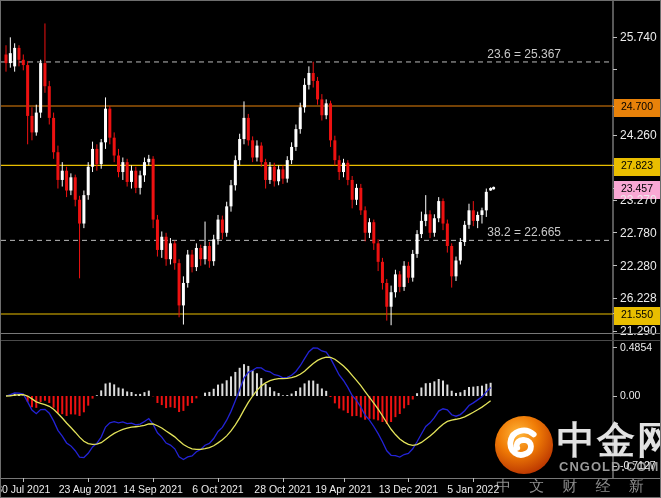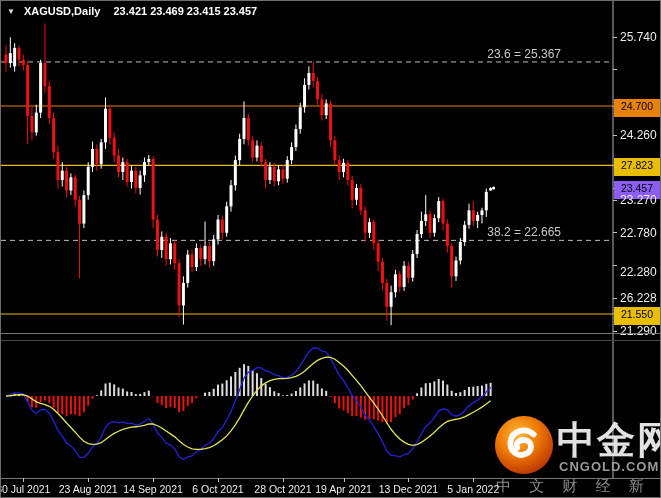--- a/index.html
+++ b/index.html
@@ -384,57 +384,60 @@
       <line x1="467.989" y1="395" x2="467.989" y2="386.0087776080342" stroke="#DCDCDC" stroke-width="2"></line>
       <line x1="472.316" y1="395" x2="472.316" y2="385.64101559487625" stroke="#DCDCDC" stroke-width="2"></line>
       <line x1="476.643" y1="395" x2="476.643" y2="385.1033144946414" stroke="#DCDCDC" stroke-width="2"></line>
       <line x1="480.96999999999997" y1="395" x2="480.96999999999997" y2="384.65428569128824" stroke="#DCDCDC" stroke-width="2"></line>
       <line x1="485.29699999999997" y1="395" x2="485.29699999999997" y2="382.79130126470403" stroke="#DCDCDC" stroke-width="2"></line>
       <line x1="489.624" y1="395" x2="489.624" y2="381.7781041833836" stroke="#DCDCDC" stroke-width="2"></line>
       <polyline points="5,395 9.327,393.64584597452 13.654,391.87811556291035 17.981,392.1537034548982 22.308,393.1242718026108 26.634999999999998,400.8573884166315 30.962,409.1062705251644 35.289,412.70000662732616 39.616,408.5431322309356 43.943,408.2916768432925 48.269999999999996,412.27648841720924 52.597,419.8960093498668 56.924,429.37363554736976 61.251,435.14352672508 65.578,441.91492869903215 69.905,444.8799764030664 74.232,449.7040024875943 78.559,456.1100723290743 82.886,456.5507536300783 87.213,452.312675461467 91.53999999999999,445.9016306993229 95.867,442.3750263236153 100.194,436.0929920014218 104.521,426.09875034724166 108.848,421.88628746503707 113.175,420.7170056155562 117.502,421.7647536891642 121.829,420.92647346848605 126.156,422.6825508796732 130.483,422.20821644440775 134.81,423.8737220672755 139.137,423.1342983587024 143.464,420.4288203039523 147.791,417.5679719641992 152.118,423.37485972706355 156.445,431.7537944532932 160.772,436.0941015415416 165.099,442.0957339796448 169.426,444.09451769431746 173.753,447.809342699004 178.07999999999998,455.8957261008624 182.407,458.4678274924158 186.734,455.8778183535812 191.061,454.8701063682101 195.388,450.7802769005725 199.715,448.47502977844573 204.042,444.2539837339347 208.369,442.46196692292926 212.696,437.5379491759377 217.023,430.487029509232 221.35,426.36393280707733 225.677,419.1650852510363 230.004,410.36071501401307 234.331,399.8571297299831 238.658,388.683611193493 242.98499999999999,377.11254972173117 247.312,371.3201646478019 251.639,369.39902719817394 255.966,366.56062667688354 260.293,366.91782740293394 264.62,369.9551875264404 268.947,370.814757896622 273.274,373.74991833118236 277.601,374.6667267945643 281.928,376.88061932732495 286.255,376.29388500169887 290.582,374.2418292652918 294.909,370.43317639386277 299.236,364.7500140471554 303.563,357.57270736850745 307.89,350.7509984179816 312.217,346.99394 316.544,347.12520750014187 320.871,349.9402805293388 325.198,351.0343383224425 329.525,357.4480476523665 333.852,365.6092841224717 338.179,373.9633370236722 342.506,379.4843921262024 346.83299999999997,386.33402145324874 351.15999999999997,394.507605798012 355.487,399.29203769569153 359.814,406.0610279058093 364.141,414.30773200504393 368.468,419.1043628658118 372.795,425.4765753146086 377.122,432.6494922367035 381.449,440.72910682049 385.776,449.7881294254018 390.103,454.2751955403072 394.43,454.6777251304472 398.757,456.0282710463882 403.084,453.5020502726522 407.411,452.4811122716952 411.738,447.7762069998591 416.065,440.7802813484581 420.392,432.97189170898866 424.719,425.518710057557 429.046,421.8592853371032 433.373,416.70003339467985 437.7,410.0633902982489 442.027,407.7614943722107 446.354,408.8820003138716 450.681,413.7544291621006 455.008,415.191487042171 459.335,413.5595304933276 463.662,409.72222712578514 467.989,404.5619256246607 472.316,401.85441751022177 476.643,398.84254503364724 480.96999999999997,395.8070876531162 485.29699999999997,390.891928542708 489.624,386.5732575072335" fill="none" stroke="#2323D6" stroke-width="1.3"></polyline>
       <polyline points="5,395 9.327,394.729169194904 13.654,394.15895846850526 17.981,393.75790746578383 22.308,393.63118033314925 26.634999999999998,395.0764219498457 30.962,397.88239166490945 35.289,400.84591465739277 39.616,402.38535817210135 43.943,403.5666219063396 48.269999999999996,405.3085952085135 52.597,408.2260780367842 56.924,412.4555895389013 61.251,416.993176976137 65.578,421.97752732071604 69.905,426.55801713718614 74.232,431.18721420726774 78.559,436.17178583162905 82.886,440.24757939131894 87.213,442.6605986053485 91.53999999999999,443.3088050241434 95.867,443.12204928403776 100.194,441.7162378275146 104.521,438.59274033146 108.848,435.25144975817545 113.175,432.3445609296516 117.502,430.2285994815541 121.829,428.3681742789405 126.156,427.23104959908704 130.483,426.2264829681512 134.81,425.755930787976 139.137,425.2316043021213 143.464,424.2710475024875 147.791,422.93043239482984 152.118,423.0193178612766 156.445,424.7662131796799 160.772,427.03179085205227 165.099,430.0445794775708 169.426,432.8545671209201 173.753,435.8455222365369 178.07999999999998,439.855563009402 182.407,443.57801590600474 186.734,446.03797639552005 191.061,447.80440239005804 195.388,448.3995772921609 199.715,448.41466778941793 204.042,447.5825309783213 208.369,446.55841816724285 212.696,444.7543243689818 217.023,441.9008653970319 221.35,438.793478879041 225.677,434.86780015344004 230.004,429.96638312555467 234.331,423.94453244644035 238.658,416.8923481958509 242.98499999999999,408.93638850102695 247.312,401.41314373038193 251.639,395.0103204239403 255.966,389.32038167452896 260.293,384.83987082020997 264.62,381.86293416145605 268.947,379.6532989084892 273.274,378.4726227930279 277.601,377.71144359333516 281.928,377.5452787401331 286.255,377.29499999244626 290.582,376.68436584701533 294.909,375.4341279563848 299.236,373.29730517453896 303.563,370.1523856133326 307.89,366.2721081742624 312.217,362.41647453940993 316.544,359.3582211315563 320.871,357.4746330111128 325.198,356.1865740733788 329.525,356.4388687891763 333.852,358.27295185583534 338.179,361.41102888940276 342.506,365.02570153676265 346.83299999999997,369.2873655200599 351.15999999999997,374.3314135756503 355.487,379.32353839965856 359.814,384.6710363008887 364.141,390.5983754417197 368.468,396.29957292653813 372.795,402.1349734041523 377.122,408.2378771706625 381.449,414.736123100628 385.776,421.7465243655828 390.103,428.2522586005276 394.43,433.53735190651156 398.757,438.03553573448687 403.084,441.12883864211994 407.411,443.39929336803505 411.738,444.27467609439987 416.065,443.5757971452115 420.392,441.45501605796693 424.719,438.26775485788494 429.046,434.9860609537286 433.373,431.32885544191885 437.7,427.07576241318486 442.027,423.21290880499004 446.354,420.3467271067663 450.681,419.02826751783317 455.008,418.26091142270076 459.335,417.32063523682615 463.662,415.8009536146179 467.989,413.5531480166265 472.316,411.21340191534557 476.643,408.7392305390059 480.96999999999997,406.15280196182795 485.29699999999997,403.10062727800397 489.624,399.7951533238499" fill="none" stroke="#E3E35A" stroke-width="1.3"></polyline>
     </svg>
 
-  <div id="title-bar">
-    <span class="tri">▼</span>
-    <span>XAGUSD,Daily</span>
-    <span class="ohlc">23.421 23.469 23.415 23.457</span>
-  </div>
 
 
   <div id="fib-labels">
       <div class="fib-label" style="top: 59.958px;">23.6 = 25.367</div>
       <div class="fib-label" style="top: 238.371px;">38.2 = 22.665</div>
     </div>
 
   <div id="price-axis">
       <div class="pa-tickmark" style="top: 35.8288px;"></div>
       <div class="pa-label" style="top: 29.3288px;">25.740</div>
       <div class="pa-tickmark" style="top: 68.1835px;"></div>
       <div class="pa-label" style="top: 61.6835px; margin-top: 36px;">25.250</div>
       <div class="pa-tickmark" style="top: 104.5px;"></div>
       <div class="pa-box" style="background: rgb(232, 130, 10); top: 98px;">24.700</div>
       <div class="pa-tickmark" style="top: 133.553px;"></div>
       <div class="pa-label" style="top: 127.053px;">24.260</div>
       <div class="pa-tickmark" style="top: 163.927px;"></div>
       <div class="pa-box" style="background: rgb(233, 190, 0); top: 157.427px;">27.823</div>
       <div class="pa-tickmark" style="top: 186.575px;"></div>
-      <div class="pa-box" style="background: #8b5cf6; top: 180.075px;">23.457</div>
+      <div class="pa-box" style="background: #f9a8d4; top: 180.075px;">23.457</div>
       <div class="pa-tickmark" style="top: 198.923px;"></div>
       <div class="pa-label" style="top: 192.423px;">23.270</div>
       <div class="pa-tickmark" style="top: 231.278px;"></div>
       <div class="pa-label" style="top: 224.778px;">22.780</div>
       <div class="pa-tickmark" style="top: 264.293px;"></div>
-      <div class="pa-label" style="top: 264px;">22.280</div>
+      <div class="pa-label" style="top: 258px;">22.280</div>
       <div class="pa-tickmark" style="top: 296.647px;"></div>
       <div class="pa-label" style="top: 290.147px;">26.228</div>
       <div class="pa-tickmark" style="top: 312.494px;"></div>
       <div class="pa-box" style="background: rgb(233, 190, 0); top: 305.994px;">21.550</div>
       <div class="pa-tickmark" style="top: 329.662px;"></div>
       <div class="pa-label" style="top: 323.162px;">21.290</div>
+    </div>
+  <div id="macd-axis">
+      <div class="ma-tickmark" style="top: 8.49394px;"></div>
+      <div class="ma-label" style="top: 1.99394px;">0.4854</div>
+      <div class="ma-tickmark" style="top: 56.5px;"></div>
+      <div class="ma-label" style="top: 50px;">0.00</div>
+      <div class="ma-tickmark" style="top: 126.986px;"></div>
+      <div class="ma-label" style="top: 120.486px;">-0.7127</div>
     </div>
   <div id="date-axis">
       <div class="date-tickmark" style="left: 22.308px;"></div>
       <div class="date-label" style="left: 22.308px;">30 Jul 2021</div>
       <div class="date-tickmark" style="left: 87.213px;"></div>
       <div class="date-label" style="left: 87.213px;">23 Aug 2021</div>
       <div class="date-tickmark" style="left: 152.118px;"></div>
       <div class="date-label" style="left: 152.118px;">14 Sep 2021</div>
       <div class="date-tickmark" style="left: 217.023px;"></div>
       <div class="date-label" style="left: 217.023px;">6 Oct 2021</div>

